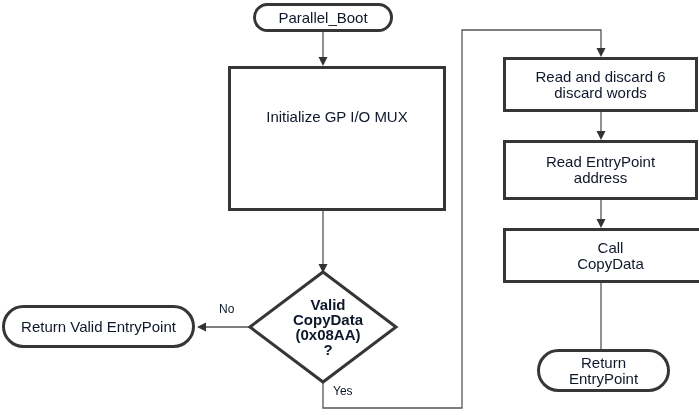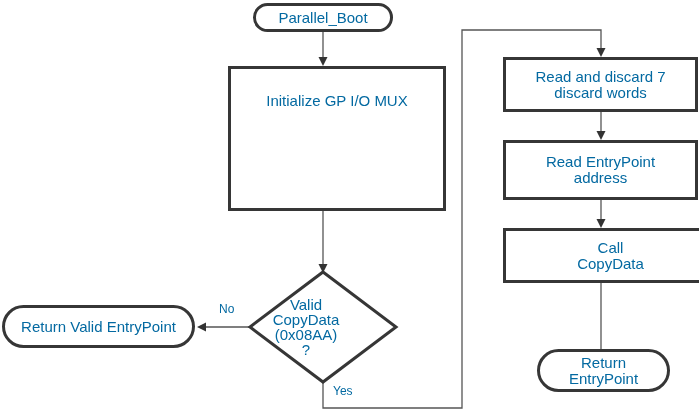--- a/index.html
+++ b/index.html
@@ -1,30 +1,30 @@
 <!DOCTYPE html>
 <html><head>
 <meta charset="utf-8">
 <style>
   html,body{margin:0;padding:0;background:#ffffff;}
   .canvas{
     position:relative;width:699px;height:415px;background:#ffffff;overflow:hidden;
-    font-family:"Liberation Sans", sans-serif;color:#0369a1;
+    font-family:"Liberation Sans", sans-serif;color:#0f172a;
   }
   .wires{position:absolute;left:0;top:0;width:699px;height:415px;}
   .node{
     position:absolute;box-sizing:border-box;background:#ffffff;
     border:3px solid #363636;display:flex;flex-direction:column;
     align-items:center;justify-content:center;text-align:center;
     font-size:15px;line-height:16px;
   }
   .terminator{border-radius:22px;}
   .start{border-radius:15px;}
   .process{}
-  .offset-top{justify-content:flex-start;padding-top:24px;}
+  .offset-top{justify-content:flex-start;padding-top:40px;}
   .decision-text{
     position:absolute;box-sizing:border-box;display:flex;flex-direction:column;
     align-items:center;justify-content:center;text-align:center;
     font-size:15px;line-height:15px;background:transparent;
   }
   .edge-label{position:absolute;font-size:12px;line-height:16px;}
 </style>
 </head>
 <body>
 
@@ -52,33 +52,33 @@
   </svg>
 
   <div class="node terminator start" style="left:253px;top:3px;width:140px;height:29px;">
     <div>Parallel_Boot</div>
   </div>
 
   <div class="node process offset-top" style="left:228px;top:66px;width:218px;height:145px;">
     <div>Initialize GP I/O MUX</div>
   </div>
 
-  <div class="decision-text" style="left:246px;top:295px;width:120px;height:64px;">
+  <div class="decision-text" style="left:268px;top:295px;width:120px;height:64px;font-weight:bold;">
     <div>Valid</div>
     <div>CopyData</div>
     <div>(0x08AA)</div>
     <div>?</div>
   </div>
 
   <div class="node terminator" style="left:2px;top:305px;width:193px;height:43px;">
     <div>Return Valid EntryPoint</div>
   </div>
 
   <div class="node process" style="left:503px;top:57px;width:195px;height:55px;">
-    <div>Read and discard 7</div>
+    <div>Read and discard 6</div>
     <div>discard words</div>
   </div>
 
   <div class="node process" style="left:503px;top:140px;width:195px;height:60px;">
     <div>Read EntryPoint</div>
     <div>address</div>
   </div>
 
   <div class="node process" style="left:503px;top:228px;width:215px;height:55px;">
     <div>Call</div>

